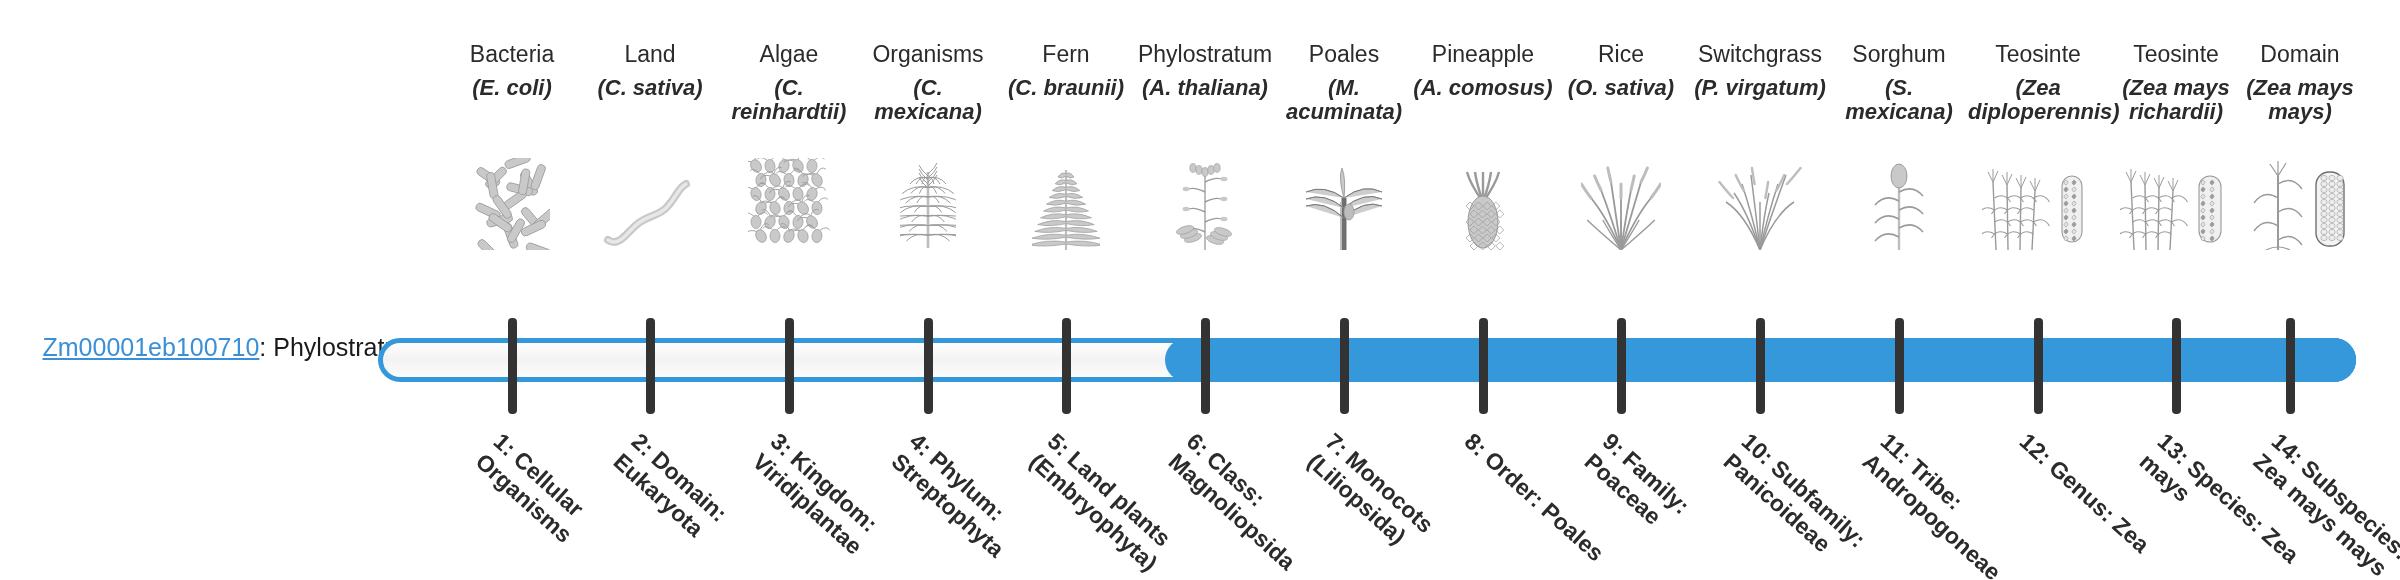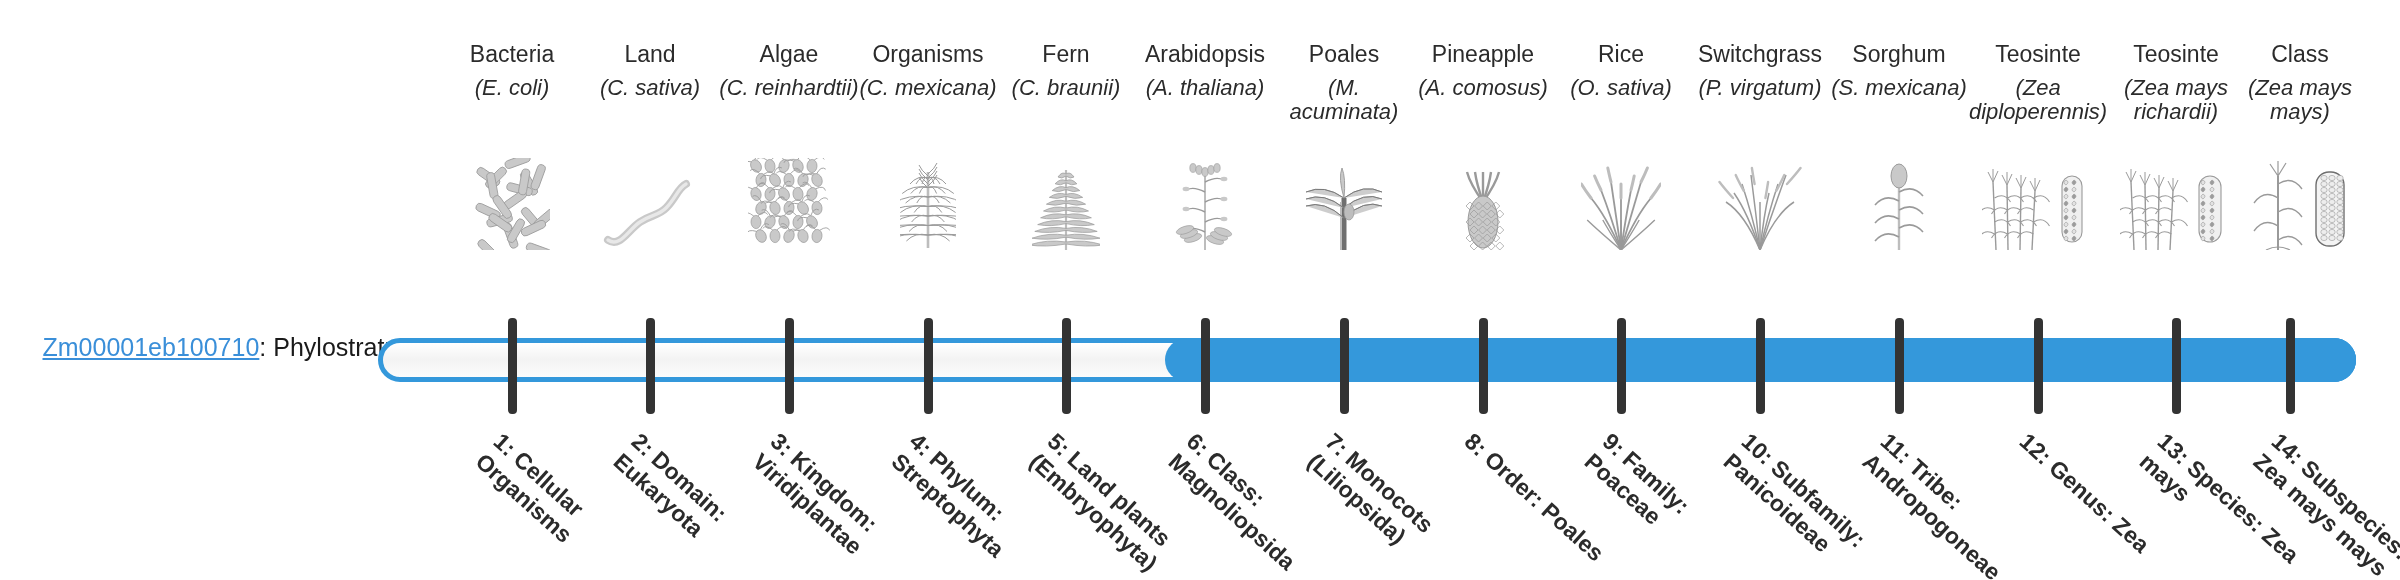--- a/index.html
+++ b/index.html
@@ -44,20 +44,21 @@
     line-height:1.12;
   }
   .latin{
     position:absolute;
     top:76px;
     left:0;width:140px;
     font-size:22px;
     font-style:italic;
     color:#2b2b2b;
     line-height:1.1;
+    font-weight:bold;
   }
 
   
   .art{
     position:absolute;
     top:158px;
     left:0;
     width:140px;
     height:92px;
     display:flex;
@@ -458,21 +459,21 @@
             <path d="M34 70.4 q -15.6 -3 -31.2 3 q 14.04 2.5 31.2 -1" fill="#c9c9c9" stroke="#9a9a9a" stroke-width="0.7"></path>
             <path d="M34 70.4 q 15.6 -3 31.2 3 q -14.04 2.5 -31.2 -1" fill="#c9c9c9" stroke="#9a9a9a" stroke-width="0.7"></path>
             <path d="M34 77.19999999999999 q -17.049999999999997 -3 -34.099999999999994 3 q 15.344999999999997 2.5 34.099999999999994 -1" fill="#c9c9c9" stroke="#9a9a9a" stroke-width="0.7"></path>
             <path d="M34 77.19999999999999 q 17.049999999999997 -3 34.099999999999994 3 q -15.344999999999997 2.5 -34.099999999999994 -1" fill="#c9c9c9" stroke="#9a9a9a" stroke-width="0.7"></path>
             <path d="M34 84 q -18.5 -3 -37 3 q 16.650000000000002 2.5 37 -1" fill="#c9c9c9" stroke="#9a9a9a" stroke-width="0.7"></path>
             <path d="M34 84 q 18.5 -3 37 3 q -16.650000000000002 2.5 -37 -1" fill="#c9c9c9" stroke="#9a9a9a" stroke-width="0.7"></path>
       </svg>
         </div>
       </div>
       <div class="col" style="left: 1135px;">
-        <div class="common">Arabidopsis</div>
+        <div class="common">Phylostratum</div>
         <div class="latin">(A. thaliana)</div>
         <div class="art">
           <svg width="70" height="92" viewBox="0 0 70 92">
         <path d="M35 92 L35 18" stroke="#bdbdbd" stroke-width="2"></path>
         <path d="M35 24 q 12 -6 18 -2" fill="none" stroke="#9a9a9a" stroke-width="1.4"></path>
                   <ellipse cx="54" cy="21" rx="3.4" ry="2.2" fill="#c9c9c9"></ellipse>
             <path d="M35 34 q -12 -6 -18 -2" fill="none" stroke="#9a9a9a" stroke-width="1.4"></path>
                   <ellipse cx="16" cy="31" rx="3.4" ry="2.2" fill="#c9c9c9"></ellipse>
             <path d="M35 44 q 12 -6 18 -2" fill="none" stroke="#9a9a9a" stroke-width="1.4"></path>
                   <ellipse cx="54" cy="41" rx="3.4" ry="2.2" fill="#c9c9c9"></ellipse>
@@ -762,21 +763,21 @@
               <path d="M92 64 q4 2 0 5 q-4 -2 0 -5 z" fill="#9c9c9c" stroke="#9a9a9a" stroke-width="0.6"></path>
               <path d="M83 71 q4 2 0 5 q-4 -2 0 -5 z" fill="#9c9c9c" stroke="#9a9a9a" stroke-width="0.6"></path>
               <path d="M92 71 q4 2 0 5 q-4 -2 0 -5 z" fill="#e2e2e2" stroke="#9a9a9a" stroke-width="0.6"></path>
               <path d="M83 78 q4 2 0 5 q-4 -2 0 -5 z" fill="#e2e2e2" stroke="#9a9a9a" stroke-width="0.6"></path>
               <path d="M92 78 q4 2 0 5 q-4 -2 0 -5 z" fill="#9c9c9c" stroke="#9a9a9a" stroke-width="0.6"></path>
         </g>
       </svg>
         </div>
       </div>
       <div class="col" style="left: 2230px;">
-        <div class="common">Class</div>
+        <div class="common">Domain</div>
         <div class="latin">(Zea mays mays)</div>
         <div class="art">
           <svg width="112" height="92" viewBox="0 0 112 92">
         <path d="M34 92 L34 18" fill="none" stroke="#9a9a9a" stroke-width="2"></path>
         <path d="M34 26 q 14 -9 24 5" fill="none" stroke="#9a9a9a" stroke-width="1.3"></path>
             <path d="M34 40 q -14 -9 -24 5" fill="none" stroke="#9a9a9a" stroke-width="1.3"></path>
             <path d="M34 54 q 14 -9 24 5" fill="none" stroke="#9a9a9a" stroke-width="1.3"></path>
             <path d="M34 68 q -14 -9 -24 5" fill="none" stroke="#9a9a9a" stroke-width="1.3"></path>
             <path d="M34 82 q 14 -9 24 5" fill="none" stroke="#9a9a9a" stroke-width="1.3"></path>
         <path d="M34 18 l-8 -12 M34 18 l8 -13 M34 18 l0 -15" stroke="#9a9a9a" stroke-width="1.2"></path>

